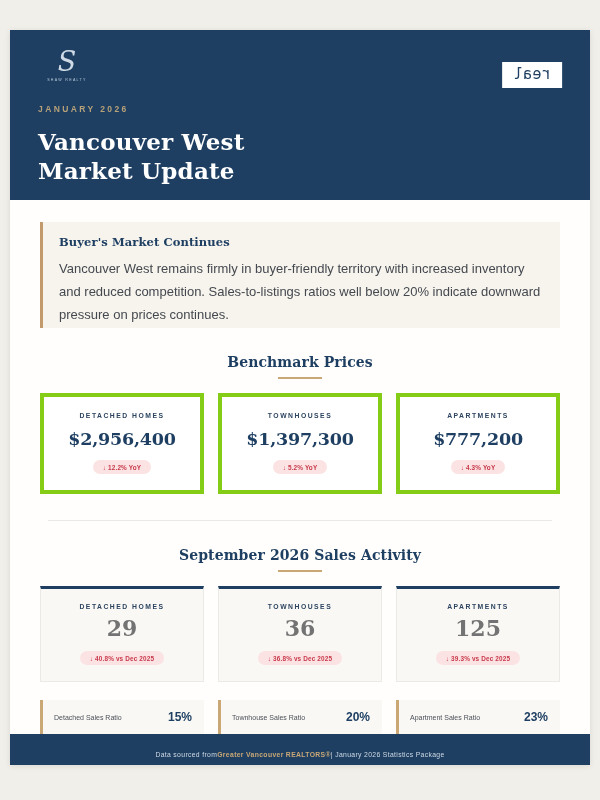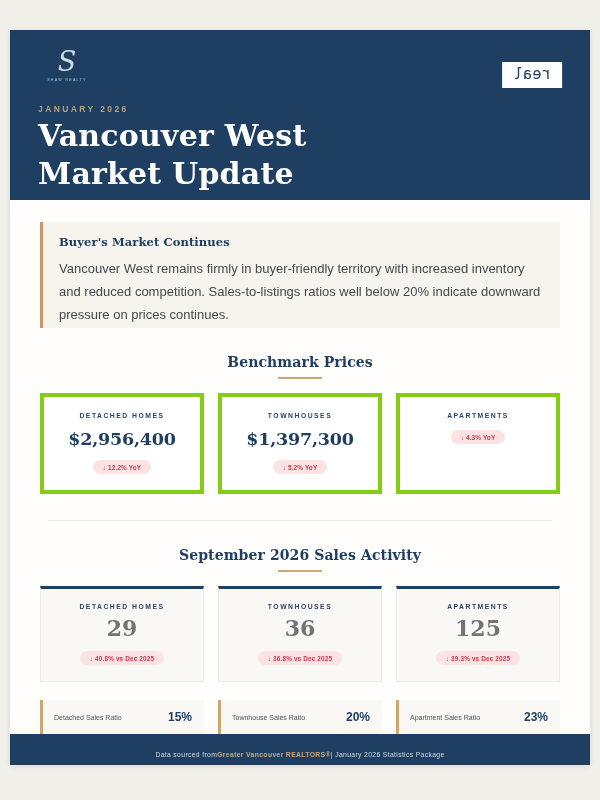--- a/index.html
+++ b/index.html
@@ -71,23 +71,23 @@
     line-height: 1.1;
   }
   .eyebrow {
     margin-top: 22px;
     font-size: 8.5px;
     letter-spacing: 2.4px;
     color: #b7a179;
     font-weight: bold;
   }
   .title {
-    margin-top: 3px;
-    font-family: "DejaVu Serif", serif;
-    font-size: 30px;
+    margin-top: 13px;
+    font-family: "DejaVu Serif", serif;
+    font-size: 23px;
     font-weight: bold;
     color: #ffffff;
     line-height: 1.28;
     letter-spacing: 0.2px;
   }
 
   
   .body {
     flex: 1 1 auto;
     background: #fffefc;
@@ -282,20 +282,21 @@
         <div class="bench-value">$2,956,400</div>
         <span class="badge">↓ 12.2% YoY</span>
       </div>
       <div class="bench-card">
         <div class="card-label">TOWNHOUSES</div>
         <div class="bench-value">$1,397,300</div>
         <span class="badge">↓ 5.2% YoY</span>
       </div>
       <div class="bench-card">
         <div class="card-label">APARTMENTS</div>
+        <div class="bench-value">$777,200</div>
         <span class="badge">↓ 4.3% YoY</span>
       </div>
     </div>
 
     <div class="divider"></div>
 
     <div class="section-head">
       <div class="section-title">September 2026 Sales Activity</div>
       <div class="section-rule"></div>
     </div>

